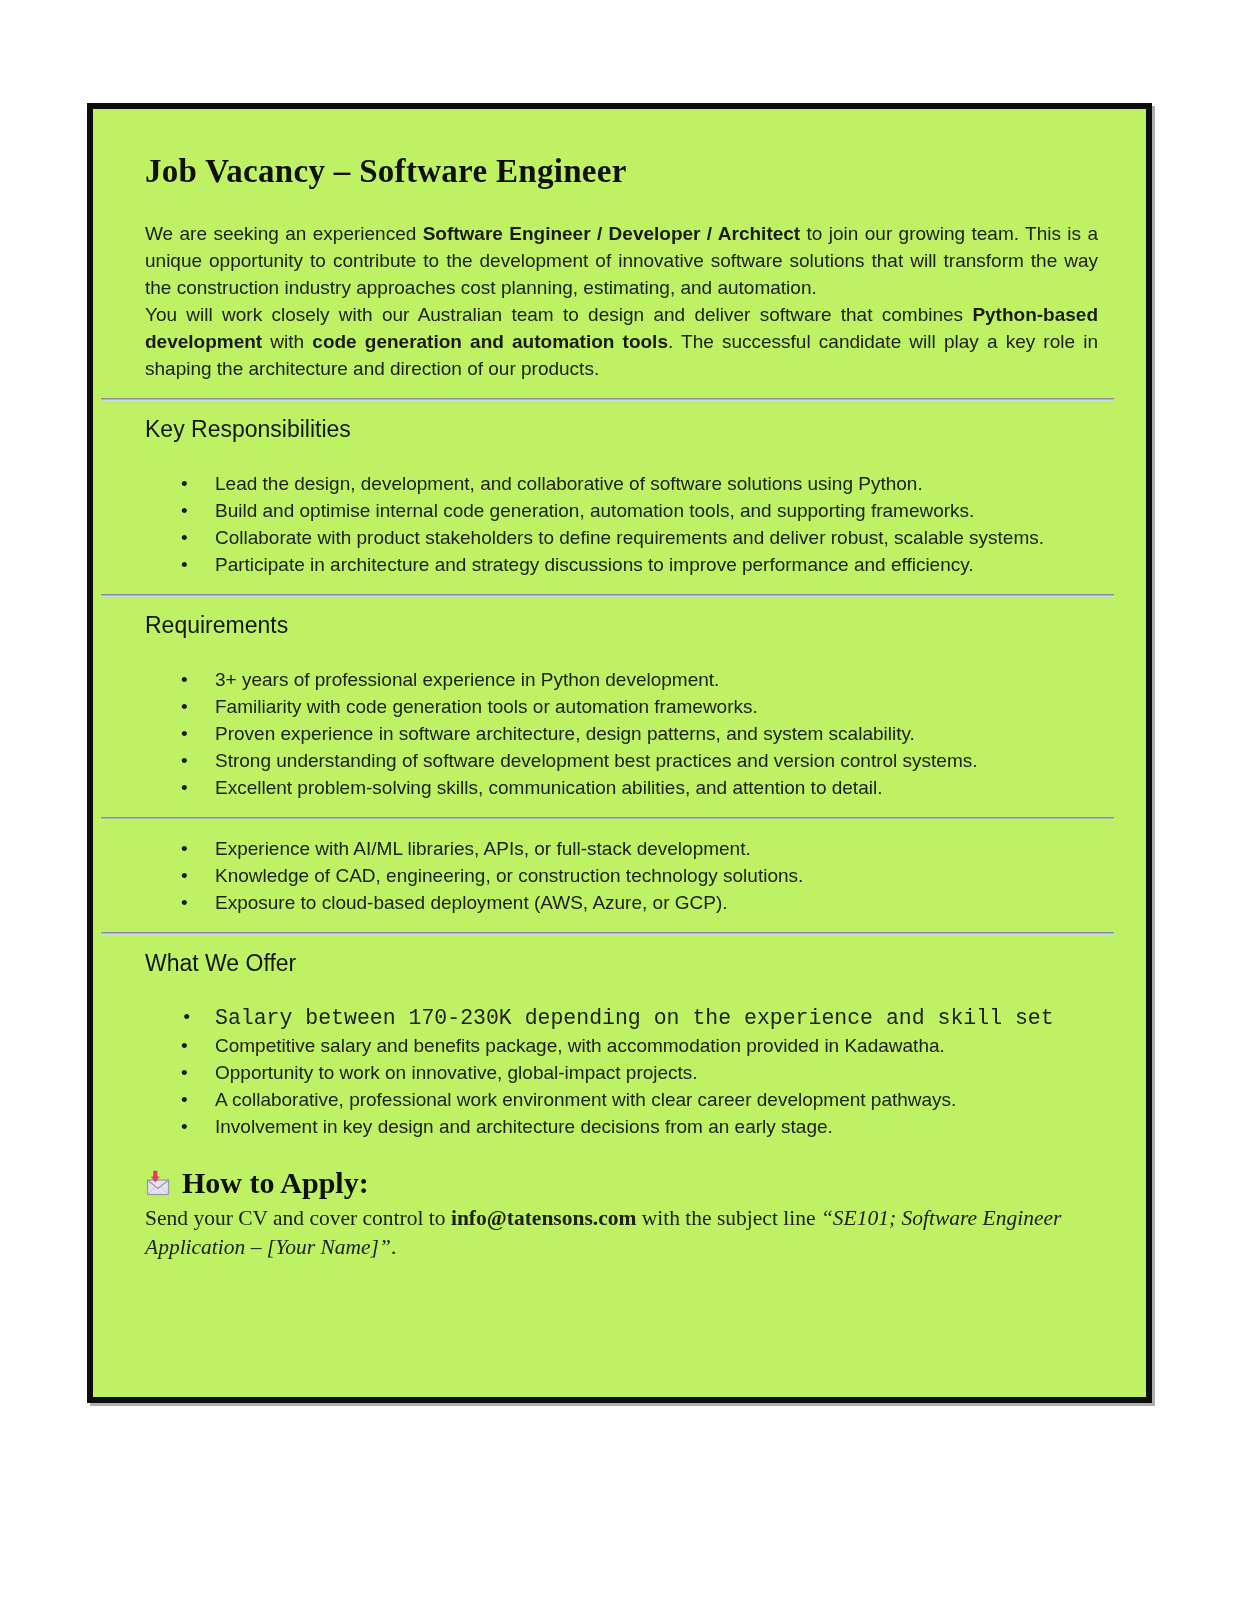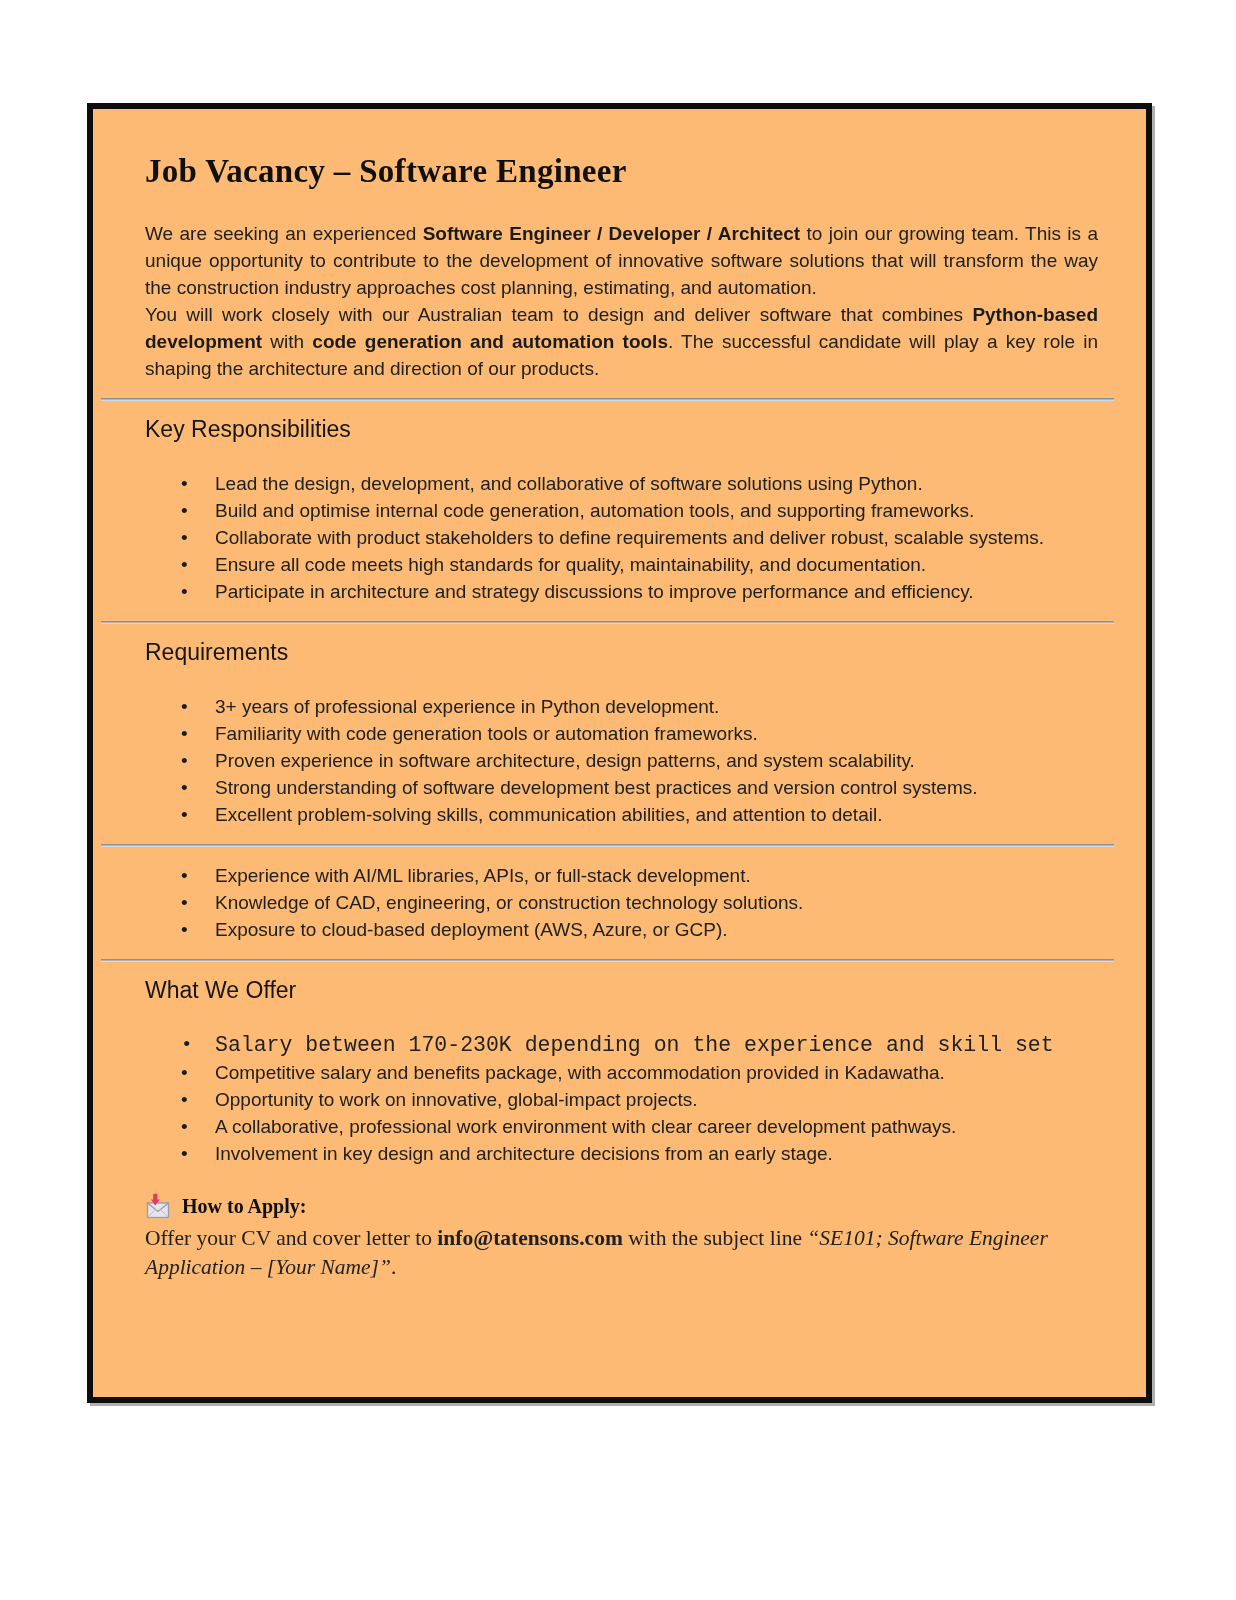--- a/index.html
+++ b/index.html
@@ -15,21 +15,21 @@
     color: #212121;
     -webkit-font-smoothing: antialiased;
   }
   .frame {
     position: absolute;
     left: 87px;
     top: 103px;
     width: 1065px;
     height: 1300px;
     box-sizing: border-box;
-    background: #fdba74;
+    background: #bef264;
     border: 6px solid #0d0d0d;
     box-shadow: 3px 3px 0 rgba(110,110,110,0.55);
     padding: 34px 48px 0 52px;
   }
   h1.doc-title {
     font-family: "Liberation Serif", "DejaVu Serif", serif;
     font-size: 33px;
     font-weight: 700;
     color: #101010;
     margin: 10px 0 30px 0;
@@ -74,21 +74,21 @@
     color: #1b1b1b;
   }
   ul.bullet-list li.serif-item {
     font-family: Liberation Mono, monospace;
     font-size: 21.5px;
     line-height: 28px;
   }
   .apply { margin-top: 26px; }
   .apply-heading {
     font-family: "Liberation Serif", "DejaVu Serif", serif;
-    font-size: 20px;
+    font-size: 30px;
     font-weight: 700;
     color: #101010;
     margin: 0 0 4px 0;
     display: flex;
     align-items: center;
     gap: 10px;
   }
   .apply-heading .icon { display: inline-flex; width: 27px; height: 27px; }
   .apply-body {
     font-family: "Liberation Serif", "DejaVu Serif", serif;
@@ -109,21 +109,20 @@
   <p class="intro"><span>We are seeking an experienced </span><strong>Software Engineer / Developer / Architect</strong><span> to join our growing team. This is a unique opportunity to contribute to the development of innovative software solutions that will transform the way the construction industry approaches cost planning, estimating, and automation.</span><br>
   <span>You will work closely with our Australian team to design and deliver software that combines </span><strong>Python-based development</strong><span> with </span><strong>code generation and automation tools</strong><span>. The successful candidate will play a key role in shaping the architecture and direction of our products.</span></p>
 
   <div class="divider"></div>
   <section>
     <h2 class="section-heading">Key Responsibilities</h2>
     <ul class="bullet-list">
       <li>Lead the design, development, and collaborative of software solutions using Python.</li>
       <li>Build and optimise internal code generation, automation tools, and supporting frameworks.</li>
       <li>Collaborate with product stakeholders to define requirements and deliver robust, scalable systems.</li>
-      <li>Ensure all code meets high standards for quality, maintainability, and documentation.</li>
       <li>Participate in architecture and strategy discussions to improve performance and efficiency.</li>
     </ul>
   </section>
 
   <div class="divider"></div>
   <section>
     <h2 class="section-heading">Requirements</h2>
     <ul class="bullet-list">
       <li>3+ years of professional experience in Python development.</li>
       <li>Familiarity with code generation tools or automation frameworks.</li>
@@ -160,16 +159,16 @@
         <svg width="27" height="27" viewBox="0 0 27 27" xmlns="http://www.w3.org/2000/svg">
           <rect x="2.5" y="10" width="21" height="14.5" fill="#e4e4ec" stroke="#9a9aab" stroke-width="1.3"></rect>
           <path d="M2.5 10 L13 18.5 L23.5 10" fill="none" stroke="#9a9aab" stroke-width="1.3"></path>
           <path d="M2.5 24.5 L10.5 16.5 M23.5 24.5 L15.5 16.5" stroke="#c2c2cf" stroke-width="1"></path>
           <rect x="8.2" y="0.8" width="4.2" height="6.4" fill="#e23a63"></rect>
           <path d="M5.9 6.6 L14.7 6.6 L10.3 12.6 Z" fill="#e23a63"></path>
         </svg>
       </span>
       <span>How to Apply:</span>
     </h2>
-    <p class="apply-body"><span>Offer your CV and cover letter to </span><strong>info@tatensons.com</strong><span> with the subject line </span><em>“SE101; Software Engineer Application – [Your Name]”</em><span>.</span></p>
+    <p class="apply-body"><span>Send your CV and cover control to </span><strong>info@tatensons.com</strong><span> with the subject line </span><em>“SE101; Software Engineer Application – [Your Name]”</em><span>.</span></p>
   </div>
 
 </div>
 
 </body></html>

